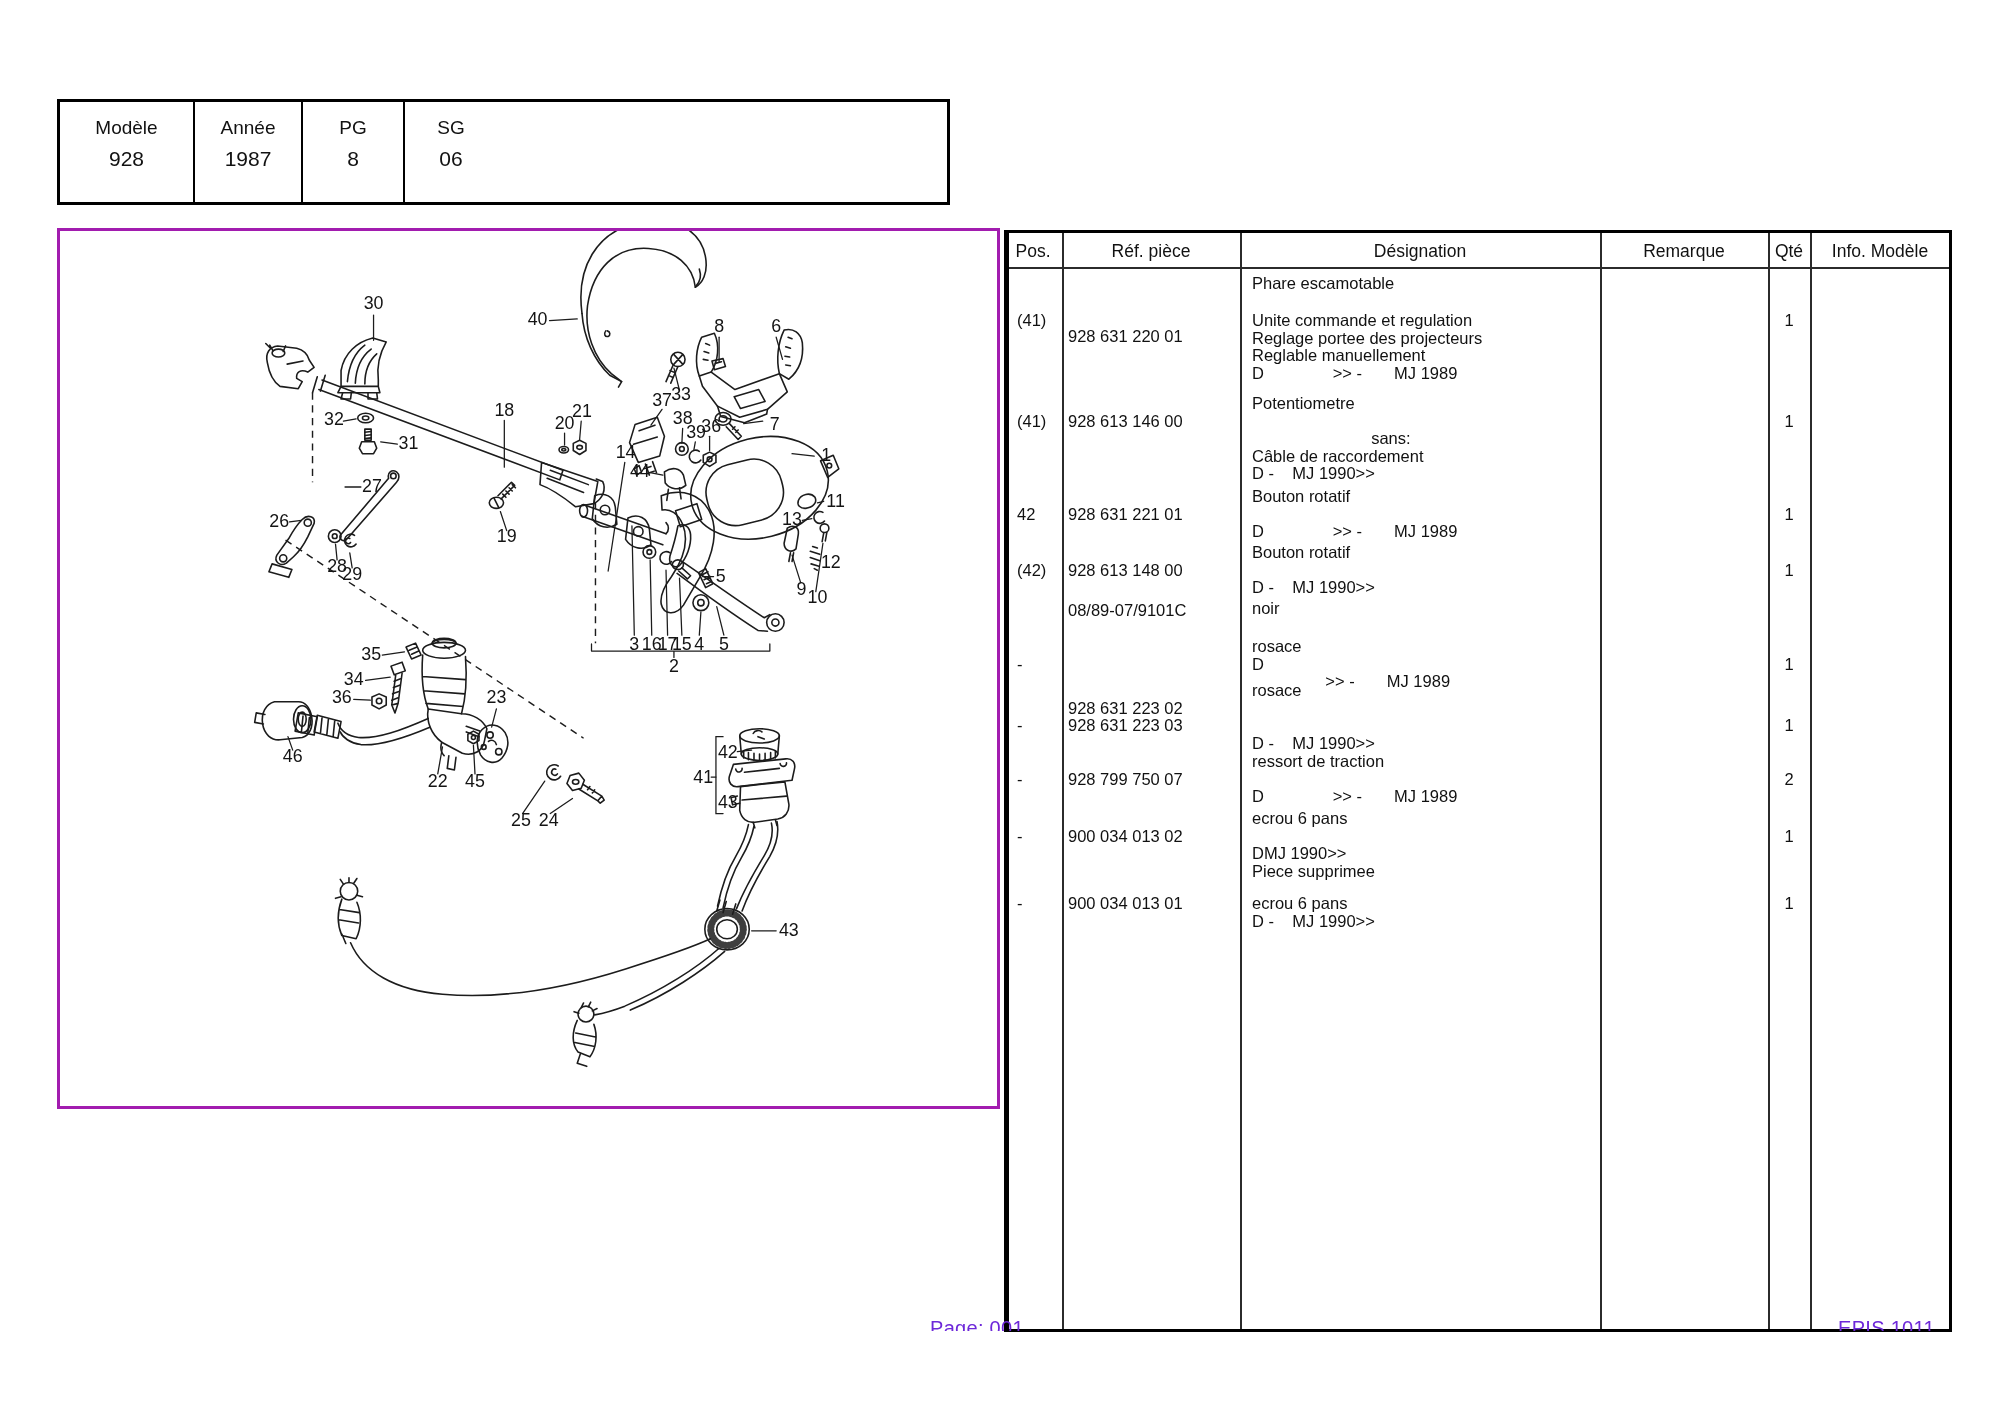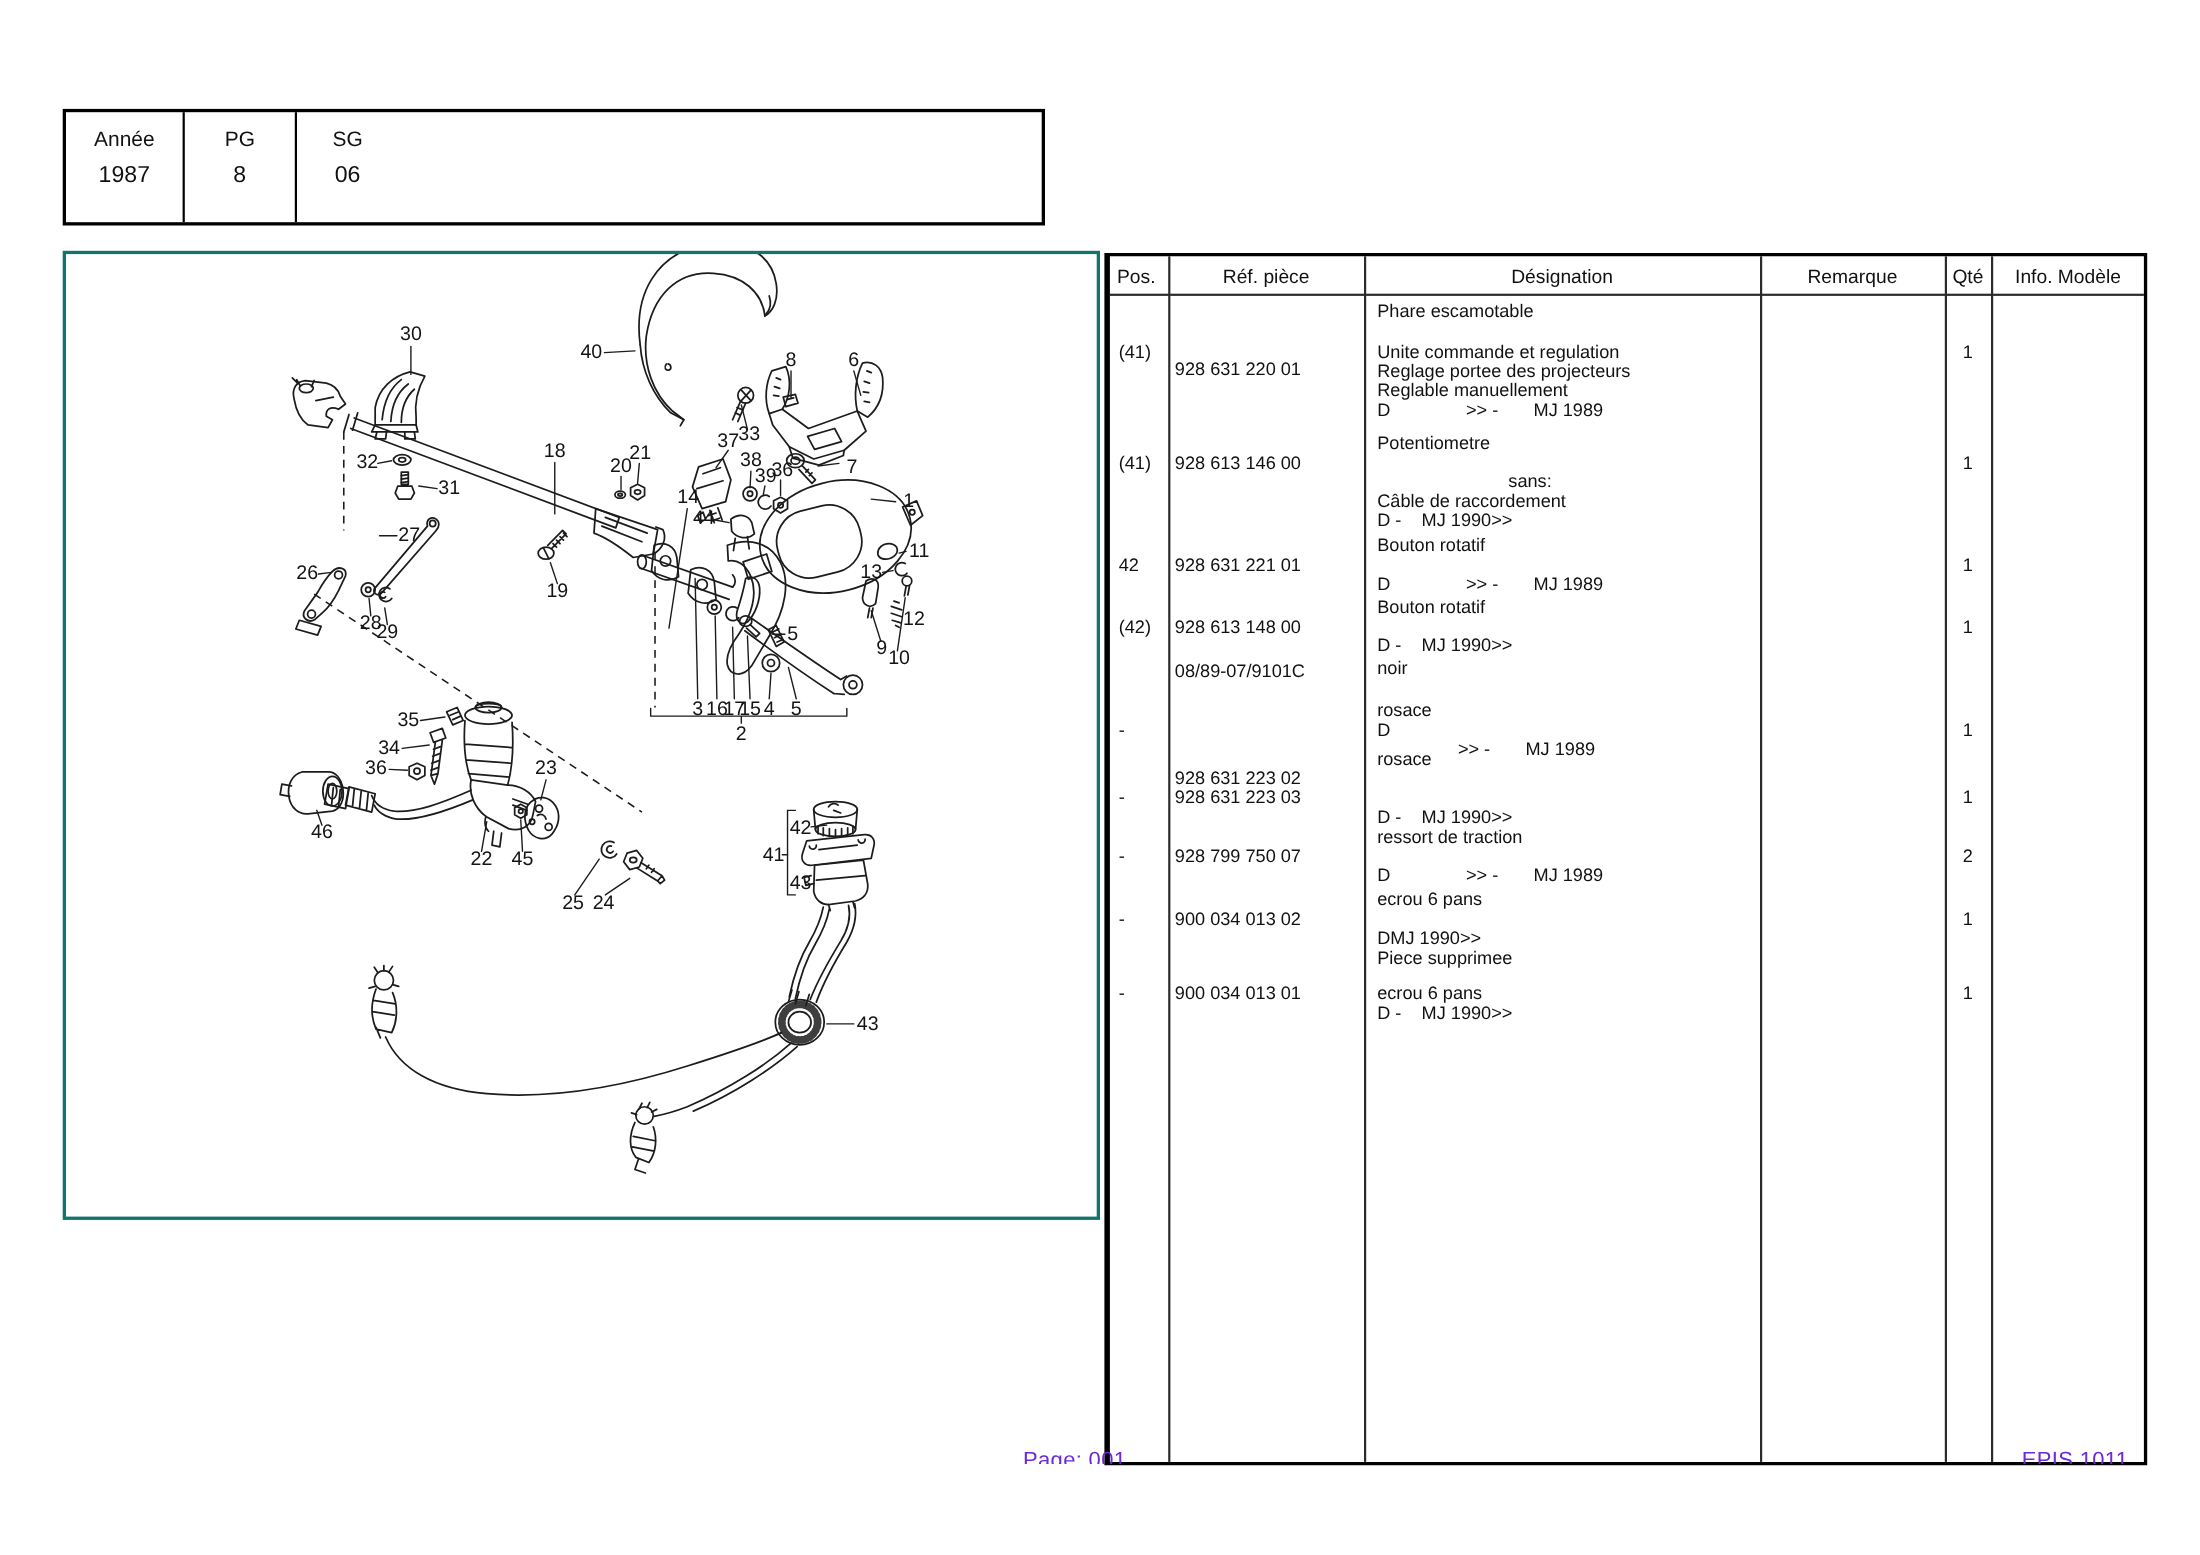--- a/index.html
+++ b/index.html
@@ -15,21 +15,21 @@
     border:3px solid #000;display:flex;background:#fff;}
   .hcell{border-right:2px solid #000;display:flex;flex-direction:column;
     align-items:center;padding-top:15px;gap:8px;}
   .hcell:last-child{border-right:none;}
   .w1{width:135px}.w2{width:108px}.w3{width:102px}.w4{width:92px}.w5{width:122px}.w6{flex:1}
   .hlabel{font-size:19px;}
   .hvalue{font-size:21px;}
 
   
   .diagbox{position:absolute;left:57px;top:228px;width:943px;height:881px;
-    border:3px solid #0f766e;background:#fff;}
+    border:3px solid #a21caf;background:#fff;}
   .diagbox svg{position:absolute;left:0;top:0;width:100%;height:100%;}
   .dg-label{font-size:22.5px;fill:#141414;}
 
   
   .tablebox{position:absolute;left:1004px;top:230px;width:948px;height:1102px;
     border:3px solid #000;border-left-width:5px;background:#fff;}
   .tsep{position:absolute;top:0;bottom:0;width:2px;background:#2b2b2b;}
   .ts1{left:53px}.ts2{left:231px}.ts3{left:591px}.ts4{left:759px}.ts5{left:801px}
   .thead-line{position:absolute;left:0;right:0;top:34px;height:2px;background:#2b2b2b;}
   .thead-label{position:absolute;top:8px;transform:translateX(-50%);font-size:17.5px;white-space:nowrap;}
@@ -46,20 +46,24 @@
   
   .footclip{position:absolute;height:12px;overflow:hidden;font-size:20px;
     line-height:19px;letter-spacing:.3px;color:#6d28d9;}
   .foot-page{left:930px;top:1319px;}
   .foot-code{left:1838px;top:1319px;}
 </style>
 </head>
 <body>
 
 <div class="hdrbox">
+  <div class="hcell w1">
+    <div class="hlabel">Modèle</div>
+    <div class="hvalue">928</div>
+  </div>
   <div class="hcell w2">
     <div class="hlabel">Année</div>
     <div class="hvalue">1987</div>
   </div>
   <div class="hcell w3">
     <div class="hlabel">PG</div>
     <div class="hvalue">8</div>
   </div>
   <div class="hcell w4">
     <div class="hlabel">SG</div>

